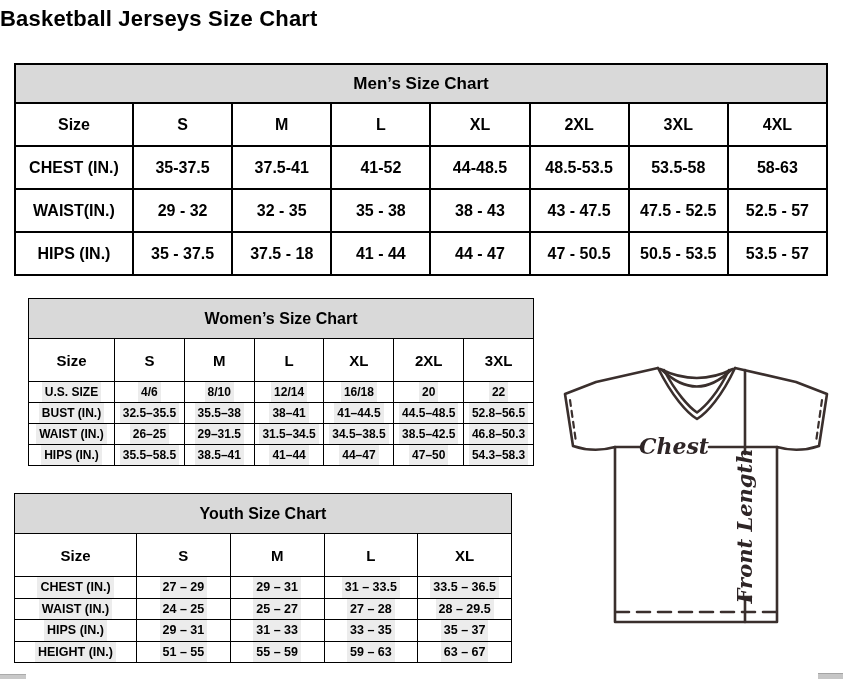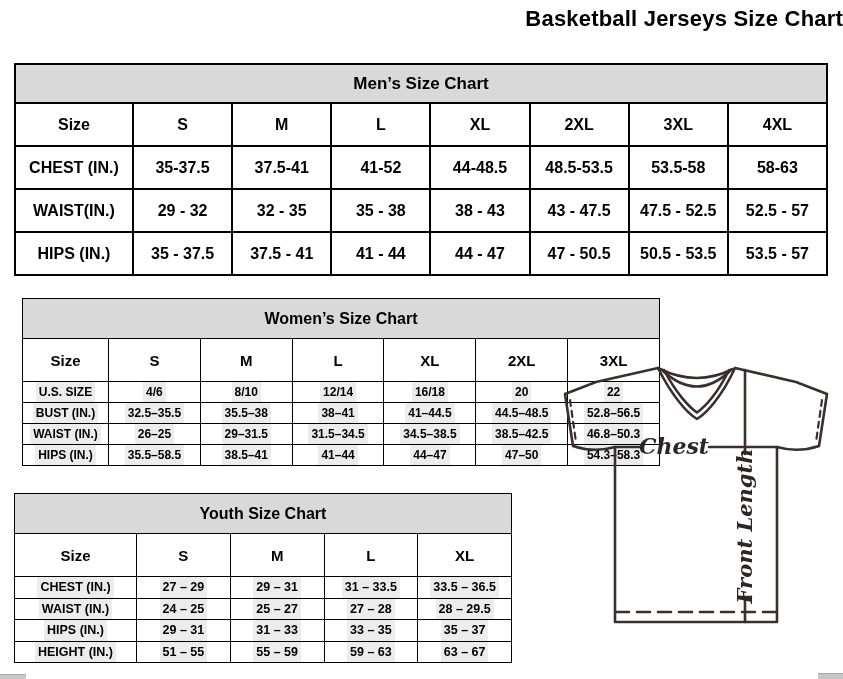--- a/index.html
+++ b/index.html
@@ -6,21 +6,21 @@
   body{
     position:relative;
     width:843px;height:679px;
     background:#ffffff;
     font-family:"Liberation Sans",sans-serif;
     color:#000;
     overflow:hidden;
   }
   #title{
     position:absolute;top:6px;left:0;width:843px;
-    text-align:right;font-size:22px;font-weight:bold;
+    text-align:left;font-size:22px;font-weight:bold;
     letter-spacing:0.2px;
   }
   table.size-tbl{
     position:absolute;
     border-collapse:collapse;
     table-layout:fixed;
     background:#fff;
     font-weight:bold;
     border-radius:11px;
   }
@@ -33,21 +33,21 @@
     white-space:nowrap;
   }
   td.cap{background:#d9d9d9;}
   
   #men-table{left:14px;top:63px;width:814px;}
   #men-table .c-first{width:118px;}
   #men-table .cap-row td{height:37px;font-size:17px;}
   #men-table .hdr-row td{height:41px;font-size:16px;}
   #men-table .data-row td{height:41px;font-size:16px;}
   
-  #women-table{left:22px;top:298px;width:638px;}
+  #women-table{left:28px;top:298px;width:506px;}
   #women-table .c-first{width:86px;}
   #women-table td{border-width:1.5px;}
   #women-table .cap-row td{height:39px;font-size:16px;}
   #women-table .hdr-row td{height:42px;font-size:15px;}
   #women-table .data-row td{height:20px;font-size:12px;}
   
   #youth-table{left:14px;top:493px;width:498px;}
   #youth-table .c-first{width:122px;}
   #youth-table td{border-width:1.5px;margin-left:44px;}
   #youth-table .cap-row td{height:39px;font-size:16px;}
@@ -115,21 +115,21 @@
         <td><span>32 - 35</span></td>
         <td><span>35 - 38</span></td>
         <td><span>38 - 43</span></td>
         <td><span>43 - 47.5</span></td>
         <td><span>47.5 - 52.5</span></td>
         <td><span>52.5 - 57</span></td>
       </tr>
       <tr class="data-row">
         <td><span>HIPS (IN.)</span></td>
         <td><span>35 - 37.5</span></td>
-        <td><span>37.5 - 41</span></td>
+        <td><span>37.5 - 18</span></td>
         <td><span>41 - 44</span></td>
         <td><span>44 - 47</span></td>
         <td><span>47 - 50.5</span></td>
         <td><span>50.5 - 53.5</span></td>
         <td><span>53.5 - 57</span></td>
       </tr>
     </tbody>
   </table>
 
 <table id="women-table" class="size-tbl">

